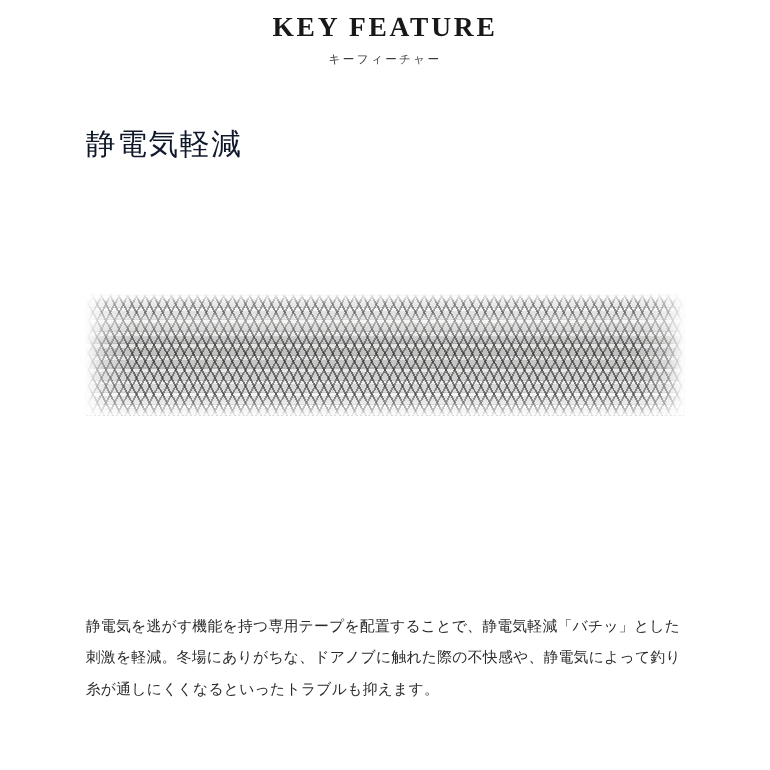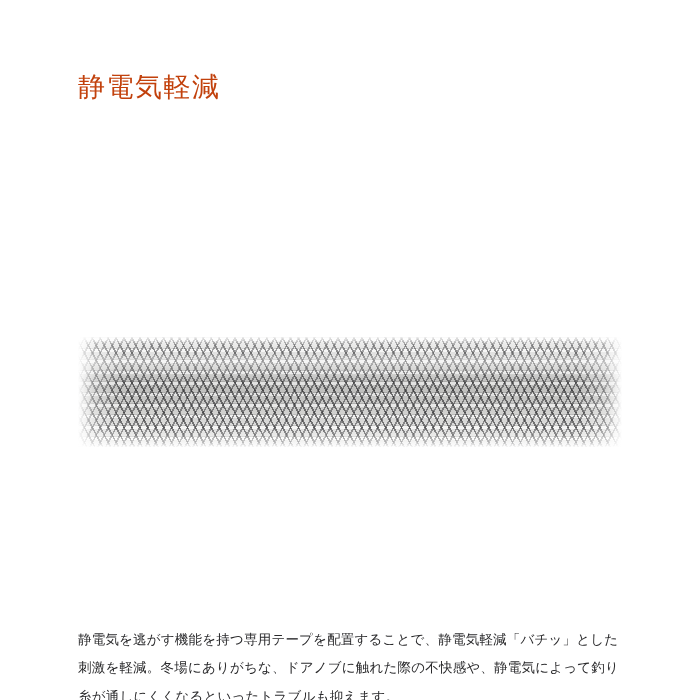--- a/index.html
+++ b/index.html
@@ -33,24 +33,24 @@
     line-height: 1.1;
   }
   .header-sub {
     margin-top: 7px;
     font-size: 10.5px;
     letter-spacing: 2.2px;
     color: #3a3a3c;
     font-family: "DejaVu Sans", sans-serif;
   }
   .section-heading {
-    margin: 69px 0 0 78px;
+    margin: 52px 0 0 78px;
     font-size: 27px;
     letter-spacing: 1.5px;
-    color: #c2410c;
+    color: #0f172a;
     font-family: "DejaVu Sans", sans-serif;
     font-weight: 400;
   }
 
   
   .photo-wrap {
     position: absolute;
     left: 78px;
     top: 268px;
     width: 544px;
@@ -131,20 +131,24 @@
   }
   .body-copy p {
     margin: 0;
   }
 </style>
 </head>
 <body>
 
 <div class="page">
 
+  <div class="header">
+    <div class="header-title">KEY FEATURE</div>
+    <div class="header-sub">キーフィーチャー</div>
+  </div>
 
   <div class="section-heading">静電気軽減</div>
 
   <div class="photo-wrap">
     <div class="tape"></div>
     <div class="tape-sheen"></div>
     <div class="tape-fade"></div>
   </div>
 
   <div class="body-copy">

